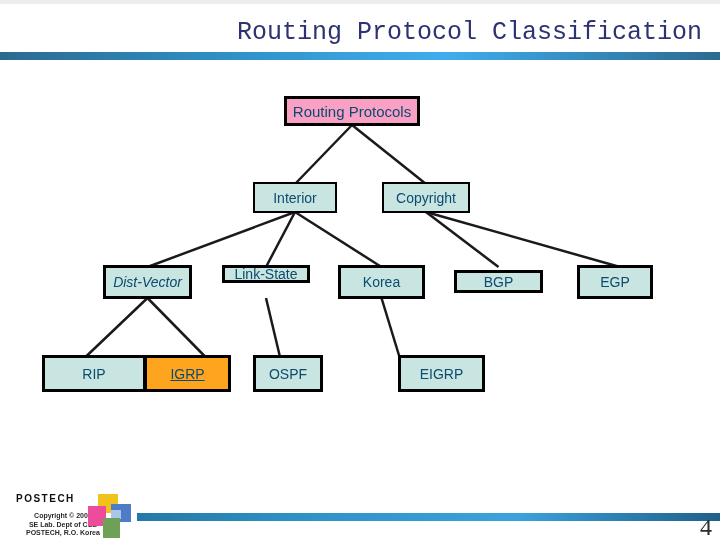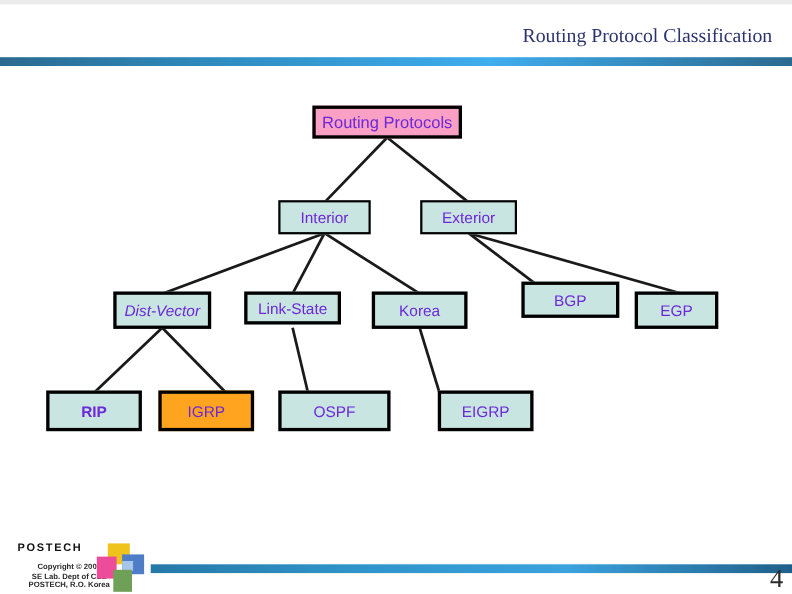--- a/index.html
+++ b/index.html
@@ -8,33 +8,33 @@
     overflow:hidden;font-family:"Liberation Sans",sans-serif;
   }
   .top-strip{position:absolute;left:0;top:0;width:720px;height:4px;background:#ececec;}
   .section-title{
     position:absolute;left:18px;top:13px;
     font-family:"Liberation Serif",serif;font-size:28px;line-height:30px;
     color:var(--title-left,#4f2a56);
   }
   .slide-title{
     position:absolute;right:18px;top:19px;
-    font-family:Liberation Serif, serif;font-size:18px;line-height:27px;
+    font-family:Liberation Mono, monospace;font-size:25px;line-height:27px;
     color:var(--title-right,#2d3370);
   }
   .header-bar{
     position:absolute;left:0;top:52px;width:720px;height:8px;
     background:linear-gradient(90deg,#2b6a90 0%,#2f8fc4 30%,#3fadee 62%,#2b6a90 100%);
   }
   .diagram{position:absolute;left:0;top:0;width:720px;height:460px;}
   .diagram svg{position:absolute;left:0;top:0;}
   .diagram svg line{stroke:var(--line-color,#1a1a1a);stroke-width:2.5;}
   .node{
     position:absolute;box-sizing:border-box;display:flex;align-items:center;justify-content:center;
-    border:3px solid var(--border-color,#000);color:#6d28d9;font-size:14px;
+    border:3px solid var(--border-color,#000);color:#0c4a6e;font-size:14px;
     font-family:"Liberation Sans",sans-serif;white-space:nowrap;
   }
   .node.root{background:var(--root-fill,#f9a0c4);font-size:15px;}
   .node.node-default{background:var(--node-fill,#c9e5e1);}
   .node.highlight{background:var(--highlight-fill,#ffa41e);}
   .footer-brand{
     position:absolute;left:16px;top:493px;font-size:10px;font-weight:bold;
     letter-spacing:1.5px;color:#101010;
   }
   .footer-copy{
@@ -81,44 +81,44 @@
         <line x1="381.5" y1="298" x2="399.5" y2="357"></line>
       </svg>
     <div id="nodes">
         <div class="node root" style="left: 284px; top: 96px; width: 136px; height: 30px; border-width: 3px;">
           <span>Routing Protocols</span>
         </div>
         <div class="node node-default" style="left: 253px; top: 182px; width: 84px; height: 31px; border-width: 2px;">
           <span>Interior</span>
         </div>
         <div class="node node-default" style="left: 382px; top: 182px; width: 88px; height: 31px; border-width: 2px;">
-          <span>Exterior</span>
+          <span>Copyright</span>
         </div>
         <div class="node node-default" style="left: 103px; top: 265px; width: 89px; height: 34px; border-width: 3px; font-style: italic;">
           <span>Dist-Vector</span>
         </div>
-        <div class="node node-default" style="left: 222px; top: 265px; width: 88px; height: 30px; border-width: 3px;">
+        <div class="node node-default" style="left: 222px; top: 265px; width: 88px; height: 18px; border-width: 3px;">
           <span>Link-State</span>
         </div>
         <div class="node node-default" style="left: 338px; top: 265px; width: 87px; height: 34px; border-width: 3px;">
           <span>Korea</span>
         </div>
-        <div class="node node-default" style="left: 454px; top: 256px; width: 89px; height: 33px; border-width: 3px; margin-left: 20px;">
+        <div class="node node-default" style="left: 454px; top: 270px; width: 89px; height: 23px; border-width: 3px;">
           <span>BGP</span>
         </div>
         <div class="node node-default" style="left: 577px; top: 265px; width: 76px; height: 34px; border-width: 3px;">
           <span>EGP</span>
         </div>
-        <div class="node node-default" style="left: 42px; top: 355px; width: 87px; height: 37px; border-width: 3px; font-weight: bold;">
+        <div class="node node-default" style="left: 42px; top: 355px; width: 104px; height: 37px; border-width: 3px;">
           <span>RIP</span>
         </div>
-        <div class="node highlight" style="left: 144px; top: 355px; width: 87px; height: 37px; border-width: 3px;">
+        <div class="node highlight" style="left: 144px; top: 355px; width: 87px; height: 37px; border-width: 3px; text-decoration: underline;">
           <span>IGRP</span>
         </div>
-        <div class="node node-default" style="left: 253px; top: 355px; width: 102px; height: 37px; border-width: 3px;">
+        <div class="node node-default" style="left: 253px; top: 355px; width: 70px; height: 37px; border-width: 3px;">
           <span>OSPF</span>
         </div>
         <div class="node node-default" style="left: 366px; top: 355px; width: 87px; height: 37px; border-width: 3px; margin-left: 32px;">
           <span>EIGRP</span>
         </div>
       </div>
   </div>
 
   <div class="footer-brand">POSTECH</div>
   <div class="footer-copy">

